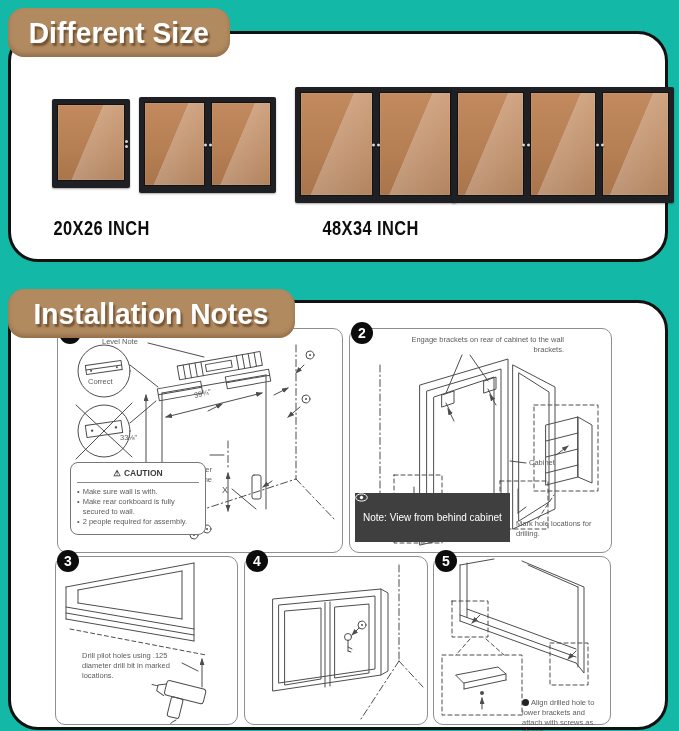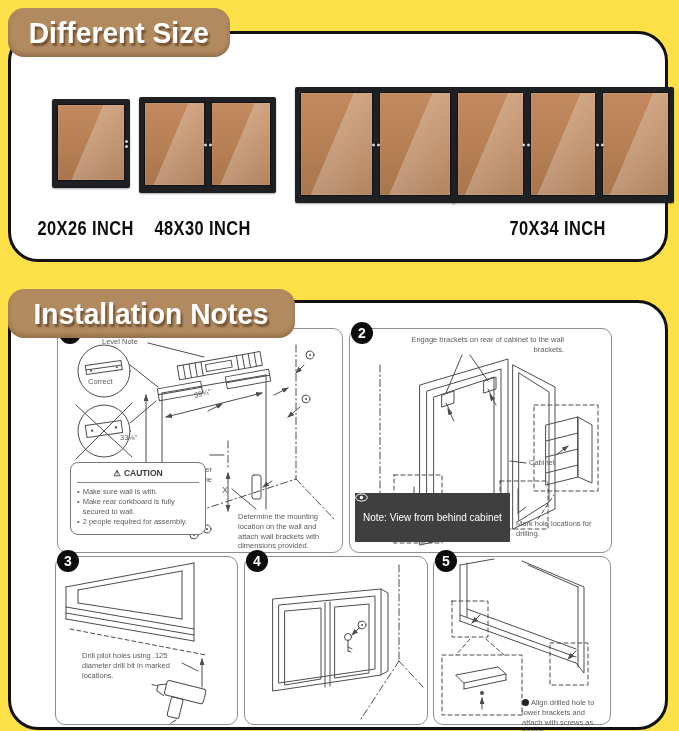--- a/index.html
+++ b/index.html
@@ -1,16 +1,16 @@
 <!DOCTYPE html>
 <html><head>
 <meta charset="utf-8">
 <style>
   html,body{margin:0;padding:0;background:#ffffff;}
-  .page{position:relative;width:679px;height:731px;background:#fde047;
+  .page{position:relative;width:679px;height:731px;background:#14b8a6;
         font-family:"Liberation Sans",sans-serif;overflow:hidden;}
 
   
   .section{position:absolute;border:3px solid #111;border-radius:30px;background:#fff;}
   .sec-size{left:8px;top:31px;width:654px;height:225px;}
   .sec-install{left:8px;top:300px;width:654px;height:424px;}
 
   
   .pill{position:absolute;background:#b28a60;border-radius:16px;z-index:5;
         display:flex;align-items:center;justify-content:center;
@@ -111,28 +111,25 @@
     <div class="locks" style="left:33.5%;top:50%;transform:translate(-50%,-50%);">
         <i></i>
         <i></i>
       </div>
     <div class="locks" style="left:66.5%;top:50%;transform:translate(-50%,-50%);">
         <i></i>
         <i></i>
       </div>
   </div>
 
-  <div class="size-label" style="left:32px;width:108px;">
+  <div class="size-label" style="left:48px;width:108px;">
       <span>20X26 INCH</span>
     </div>
-  <div class="size-label" style="left:139px;width:127px;">
-      <span>48X30 INCH</span>
-    </div>
-  <div class="size-label" style="left:452px;width:212px;">
-      <span>70X34 INCH</span>
+  <div class="size-label" style="left:295px;width:151px;">
+      <span>48X34 INCH</span>
     </div>
 
   <div class="section sec-install"></div>
   <div class="pill pill-install">
     <span class="pill-text">Installation Notes</span>
   </div>
 
   <div class="panel" style="left:57px;top:328px;width:284px;height:223px;">
     <div class="badge">1</div>
     <svg viewBox="0 0 284 223" width="284" height="223">
@@ -199,21 +196,20 @@
         </g>
       <path class="ln" d="M18 76 L74 128 M74 74 L18 130" stroke-width="1.3"></path>
       <path class="ln" d="M72 94 L98 72"></path>
     </svg>
     <span class="diag-label" style="left:44px;top:8px;">Level Note</span>
     <span class="diag-label" style="left:30px;top:48px;width:34px;" class2="tc">Correct</span>
     <span class="diag-label rot" style="left:136px;top:60px;">39¾"</span>
     <span class="diag-label" style="left:62px;top:104px;">33⅛"</span>
     <span class="diag-label tc" style="left:126px;top:108px;width:28px;margin-top:28px;">Center Line</span>
     <span class="diag-label" style="left:164px;top:156px;font-size:9px;">X</span>
-    <span class="diag-label" style="left:180px;top:183px;width:100px;">Determine the mounting location on the wall and attach wall brackets with dimensions provided.</span>
     <div class="caution">
       <div class="caution-title">
         <span>⚠</span>
         <span>CAUTION</span>
       </div>
       <div class="caution-item">
           <span class="dot">•</span>
           <span>Make sure wall is with.</span>
         </div>
       <div class="caution-item">

